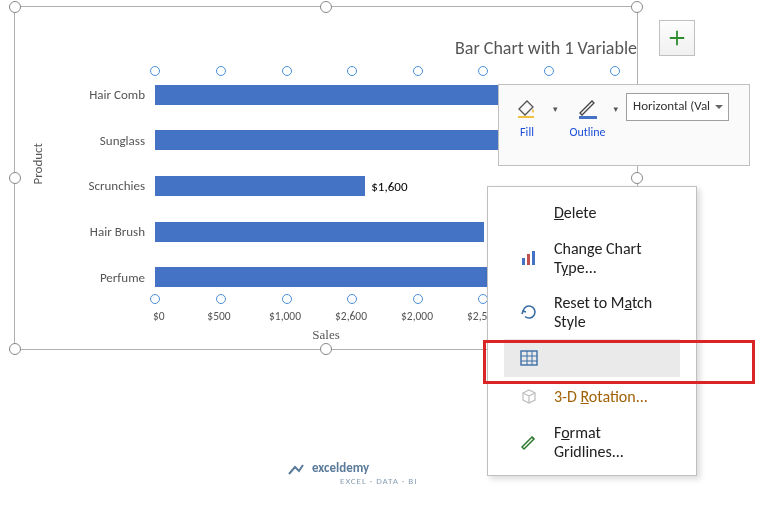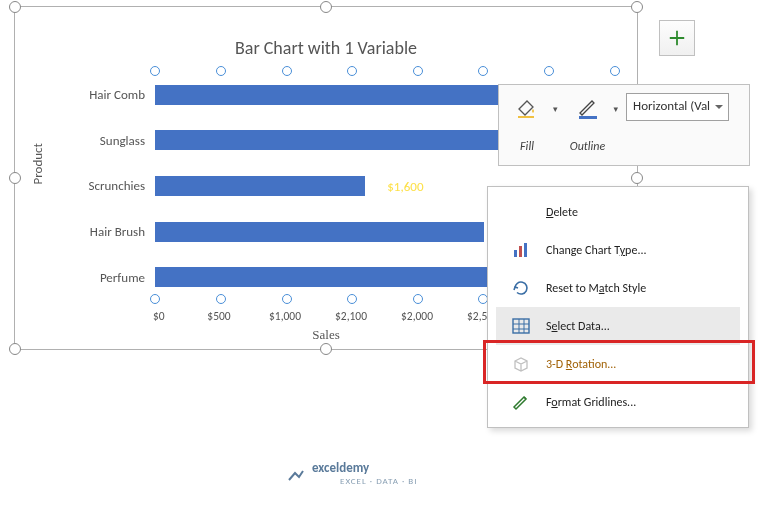--- a/index.html
+++ b/index.html
@@ -4,54 +4,54 @@
 <style>
 * { box-sizing: border-box; margin: 0; padding: 0; }
 body { font-family: "Segoe UI", Calibri, Arial, sans-serif; font-size: 14px; color: #333; background: #fff; width: 767px; height: 528px; position: relative; overflow: hidden; }
 
 .chart-container { position: absolute; left: 14px; top: 6px; width: 624px; height: 344px; border: 1px solid #b0b0b0; background: #fff; }
 .sel-handle { position: absolute; width: 12px; height: 12px; background: #fff; border: 1px solid #888; border-radius: 50%; }
 .sh-tl { left: -6px; top: -6px; } .sh-tm { left: 50%; top: -6px; margin-left: -6px; } .sh-tr { right: -6px; top: -6px; }
 .sh-ml { left: -6px; top: 50%; margin-top: -6px; } .sh-mr { right: -6px; top: 50%; margin-top: -6px; }
 .sh-bl { left: -6px; bottom: -6px; } .sh-bm { left: 50%; bottom: -6px; margin-left: -6px; } .sh-br { right: -6px; bottom: -6px; }
 
-.chart-title { position: absolute; top: 30px; left: 0; right: 0; text-align: center; font-size: 18px; color: #555; }
+.chart-title { position: absolute; top: 30px; left: 0; right: 0; text-align: right; font-size: 18px; color: #555; }
 .y-axis-label { position: absolute; left: 22px; top: 170px; transform: rotate(-90deg); transform-origin: left center; font-size: 13px; color: #555; }
 .x-axis-label { position: absolute; left: 0; right: 0; bottom: 6px; text-align: center; font-size: 13px; color: #555; font-family: Liberation Serif, serif; }
 
 .plot-area { position: absolute; left: 140px; top: 65px; width: 460px; height: 228px; }
 .plot-sel { position: absolute; width: 10px; height: 10px; border: 1.5px solid #4a8fd8; background: #fff; border-radius: 50%; }
 .bar-row { position: relative; height: 45.6px; display: flex; align-items: center; }
 .cat-label { position: absolute; right: 100%; padding-right: 10px; white-space: nowrap; font-size: 13px; color: #555; width: 90px; text-align: right; }
 .bar { height: 20px; background: #4472C4; position: relative; }
-.bar-val { position: absolute; left: 100%; padding-left: 6px; font-size: 13px; color: #fde047; white-space: nowrap; top: 50%; transform: translateY(-50%); margin-left: 16px; }
+.bar-val { position: absolute; left: 100%; padding-left: 6px; font-size: 13px; color: #000000; white-space: nowrap; top: 50%; transform: translateY(-50%); }
 .x-ticks { display: flex; justify-content: space-between; font-size: 11.5px; color: #555; position: absolute; left: 138px; right: 22px; bottom: 26px; }
 .x-ticks span { flex: 0 0 auto; width: 0; display: flex; justify-content: center; }
 .x-ticks span:first-child { justify-content: flex-start; }
 .x-ticks span:last-child { justify-content: flex-end; }
 
 .plus-btn { position: absolute; right: 72px; top: 20px; width: 36px; height: 36px; border: 1px solid #c0c0c0; background: linear-gradient(#fdfdfd,#f0f0f0); display: flex; align-items: center; justify-content: center; }
 .plus-btn svg { width: 18px; height: 18px; }
 
 .mini-toolbar { position: absolute; left: 498px; top: 84px; width: 252px; height: 82px; border: 1px solid #c0c0c0; background: #fafafa; display: flex; align-items: flex-start; padding: 8px 6px; gap: 8px; }
-.mt-item { display: flex; flex-direction: column; align-items: center; gap: 18px; font-size: 12px; color: #404040; width: 44px; font-style: italic; }
+.mt-item { display: flex; flex-direction: column; align-items: center; gap: 4px; font-size: 12px; color: #1d4ed8; width: 44px; }
 .mt-icon { width: 28px; height: 28px; display: flex; align-items: center; justify-content: center; position: relative; }
 .mt-arrow { font-size: 9px; color: #555; align-self: flex-start; margin-top: 10px; margin-left: -4px; }
 .mt-dropdown { border: 1px solid #a0a0a0; background: #fff; font-size: 13px; padding: 4px 18px 20px 6px; position: relative; height: 28px; }
 .mt-dropdown:after { content: ""; position: absolute; right: 5px; top: 11px; border: 4px solid transparent; border-top-color: #666; }
 
-.context-menu { position: absolute; left: 487px; top: 186px; width: 262px; border: 1px solid #c0c0c0; background: #fff; padding: 6px 8px; box-shadow: 3px 3px 6px rgba(0,0,0,0.15); font-size: 12px; }
+.context-menu { position: absolute; left: 487px; top: 186px; width: 210px; border: 1px solid #c0c0c0; background: #fff; padding: 6px 16px; box-shadow: 3px 3px 6px rgba(0,0,0,0.15); font-size: 16px; }
 .cm-item { display: flex; align-items: center; gap: 14px; padding: 8px 14px 8px 14px; cursor: default; }
 .cm-icon { width: 22px; height: 22px; flex-shrink: 0; display: flex; align-items: center; justify-content: center; }
 .cm-label { flex: 1; color: #222; }
 .cm-label u { text-decoration: underline; }
 .cm-disabled .cm-label { color: #a16207; }
 .cm-highlight { position: absolute; left: 483px; top: 340px; width: 272px; height: 44px; border: 3px solid #d92525; pointer-events: none; }
 
-.watermark { position: absolute; left: 286px; bottom: 42px; font-size: 13px; color: #5a7a9a; display: flex; align-items: flex-end; gap: 6px; }
+.watermark { position: absolute; left: 286px; bottom: 42px; font-size: 13px; color: #5a7a9a; display: flex; align-items: flex-start; gap: 6px; }
 .watermark .wt { font-weight: 600; }
 .watermark .sub { font-size: 9px; color: #8aa0b4; letter-spacing: 1px; margin-left: 28px; }
 </style>
 </head>
 <body>
 
 <div class="chart-container">
   <div class="sel-handle sh-tl"></div>
   <div class="sel-handle sh-tm"></div>
   <div class="sel-handle sh-tr"></div>
@@ -113,21 +113,21 @@
       <span>
         <i style="font-style: normal;">$0</i>
       </span>
       <span>
         <i style="font-style: normal;">$500</i>
       </span>
       <span>
         <i style="font-style: normal;">$1,000</i>
       </span>
       <span>
-        <i style="font-style: normal;">$2,100</i>
+        <i style="font-style: normal;">$2,600</i>
       </span>
       <span>
         <i style="font-style: normal;">$2,000</i>
       </span>
       <span>
         <i style="font-style: normal;">$2,500</i>
       </span>
       <span>
         <i style="font-style: normal;">$3,000</i>
       </span>
@@ -194,21 +194,20 @@
       </div>
       <div class="cm-label">Reset to M<u>a</u>tch Style</div>
     </div>
     <div class="cm-item" style="background: rgb(234, 234, 234);">
       <div class="cm-icon">
         <svg width="20" height="20" viewBox="0 0 20 20">
           <rect x="2" y="3" width="16" height="14" fill="none" stroke="#3a6ea5" stroke-width="1.4"></rect>
           <path d="M2 8h16M2 13h16M8 3v14M13 3v14" stroke="#3a6ea5" stroke-width="1"></path>
         </svg>
       </div>
-      <div class="cm-label">S<u>e</u>lect Data...</div>
     </div>
     <div class="cm-item cm-disabled">
       <div class="cm-icon">
         <svg width="20" height="20" viewBox="0 0 20 20">
           <path d="M4 7l6-3 6 3v7l-6 3-6-3z M4 7l6 3 6-3 M10 10v7" fill="none" stroke="#c0c0c0" stroke-width="1.3"></path>
         </svg>
       </div>
       <div class="cm-label">3-D <u>R</u>otation...</div>
     </div>
     <div class="cm-item">

